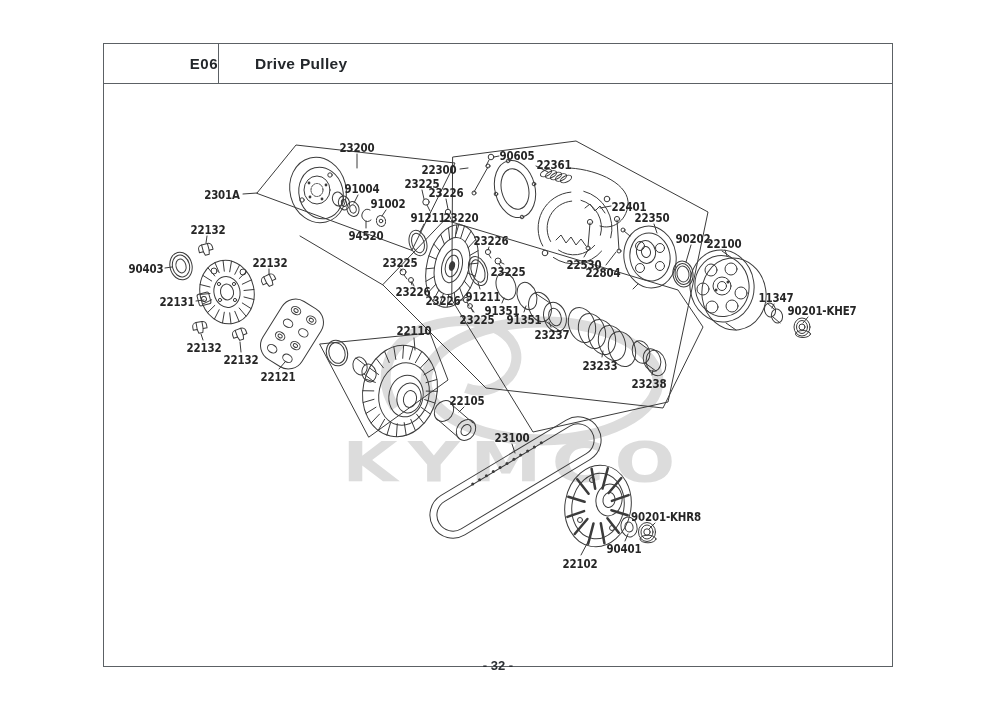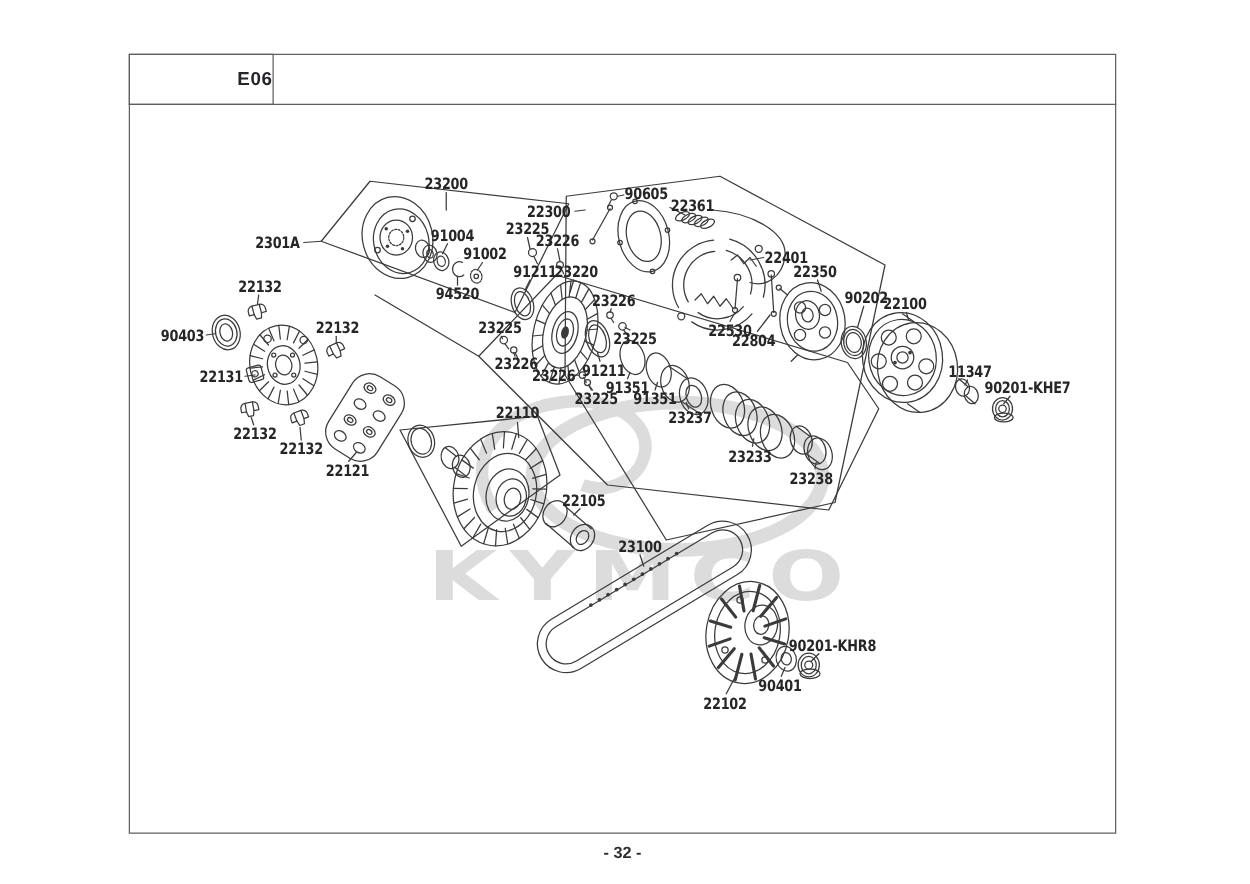--- a/index.html
+++ b/index.html
@@ -11,21 +11,21 @@
   .frame{position:absolute;left:103px;top:43px;width:790px;height:624px;
          border:1.3px solid var(--c-border);box-sizing:border-box;}
   .hdr-rule{position:absolute;left:103px;top:83px;width:790px;height:0;
             border-top:1.3px solid var(--c-border);}
   .code-box{position:absolute;left:103px;top:43px;width:116px;height:41px;
             border:1.3px solid var(--c-border);box-sizing:border-box;
             display:flex;align-items:center;justify-content:flex-end;
             font-weight:bold;font-size:15px;color:#23272b;letter-spacing:.5px;}
   .title{position:absolute;left:255px;top:43px;height:41px;line-height:41px;
          font-weight:bold;font-size:15.5px;color:#23272b;letter-spacing:.3px;}
-  .footer{position:absolute;left:103px;top:674px;width:790px;text-align:center;
+  .footer{position:absolute;left:103px;top:658px;width:790px;text-align:center;
           font-weight:bold;font-size:13px;color:#2b2f33;}
   #art{position:absolute;left:0;top:0;}
   .ln{stroke:var(--c-line);fill:none;stroke-width:1;stroke-linecap:round;stroke-linejoin:round;}
   .lnf{fill:var(--c-line);stroke:none;}
   .wm{stroke:var(--c-wm);fill:none;}
   .wmt{fill:var(--c-wm);font-family:"DejaVu Sans","Liberation Sans",sans-serif;
        font-weight:bold;letter-spacing:8px;}
   .plbl{position:absolute;transform:translate(-50%,-50%) scale(.82,1);
         font-family:"DejaVu Sans","Liberation Sans",sans-serif;
         font-weight:bold;font-size:12.5px;color:var(--c-label);white-space:nowrap;
@@ -529,14 +529,15 @@
       <div class="plbl" style="left: 580px; top: 563px;">22102</div>
       <div class="plbl" style="left: 624px; top: 548px;">90401</div>
       <div class="plbl" style="left: 666px; top: 516px;">90201-KHR8</div>
     </div>
 
   <div class="frame"></div>
   <div class="hdr-rule"></div>
   <div class="code-box">
     <span>E06</span>
   </div>
+  <div class="title">Drive Pulley</div>
   <div class="footer">- 32 -</div>
 </div>
 
 </body></html>

